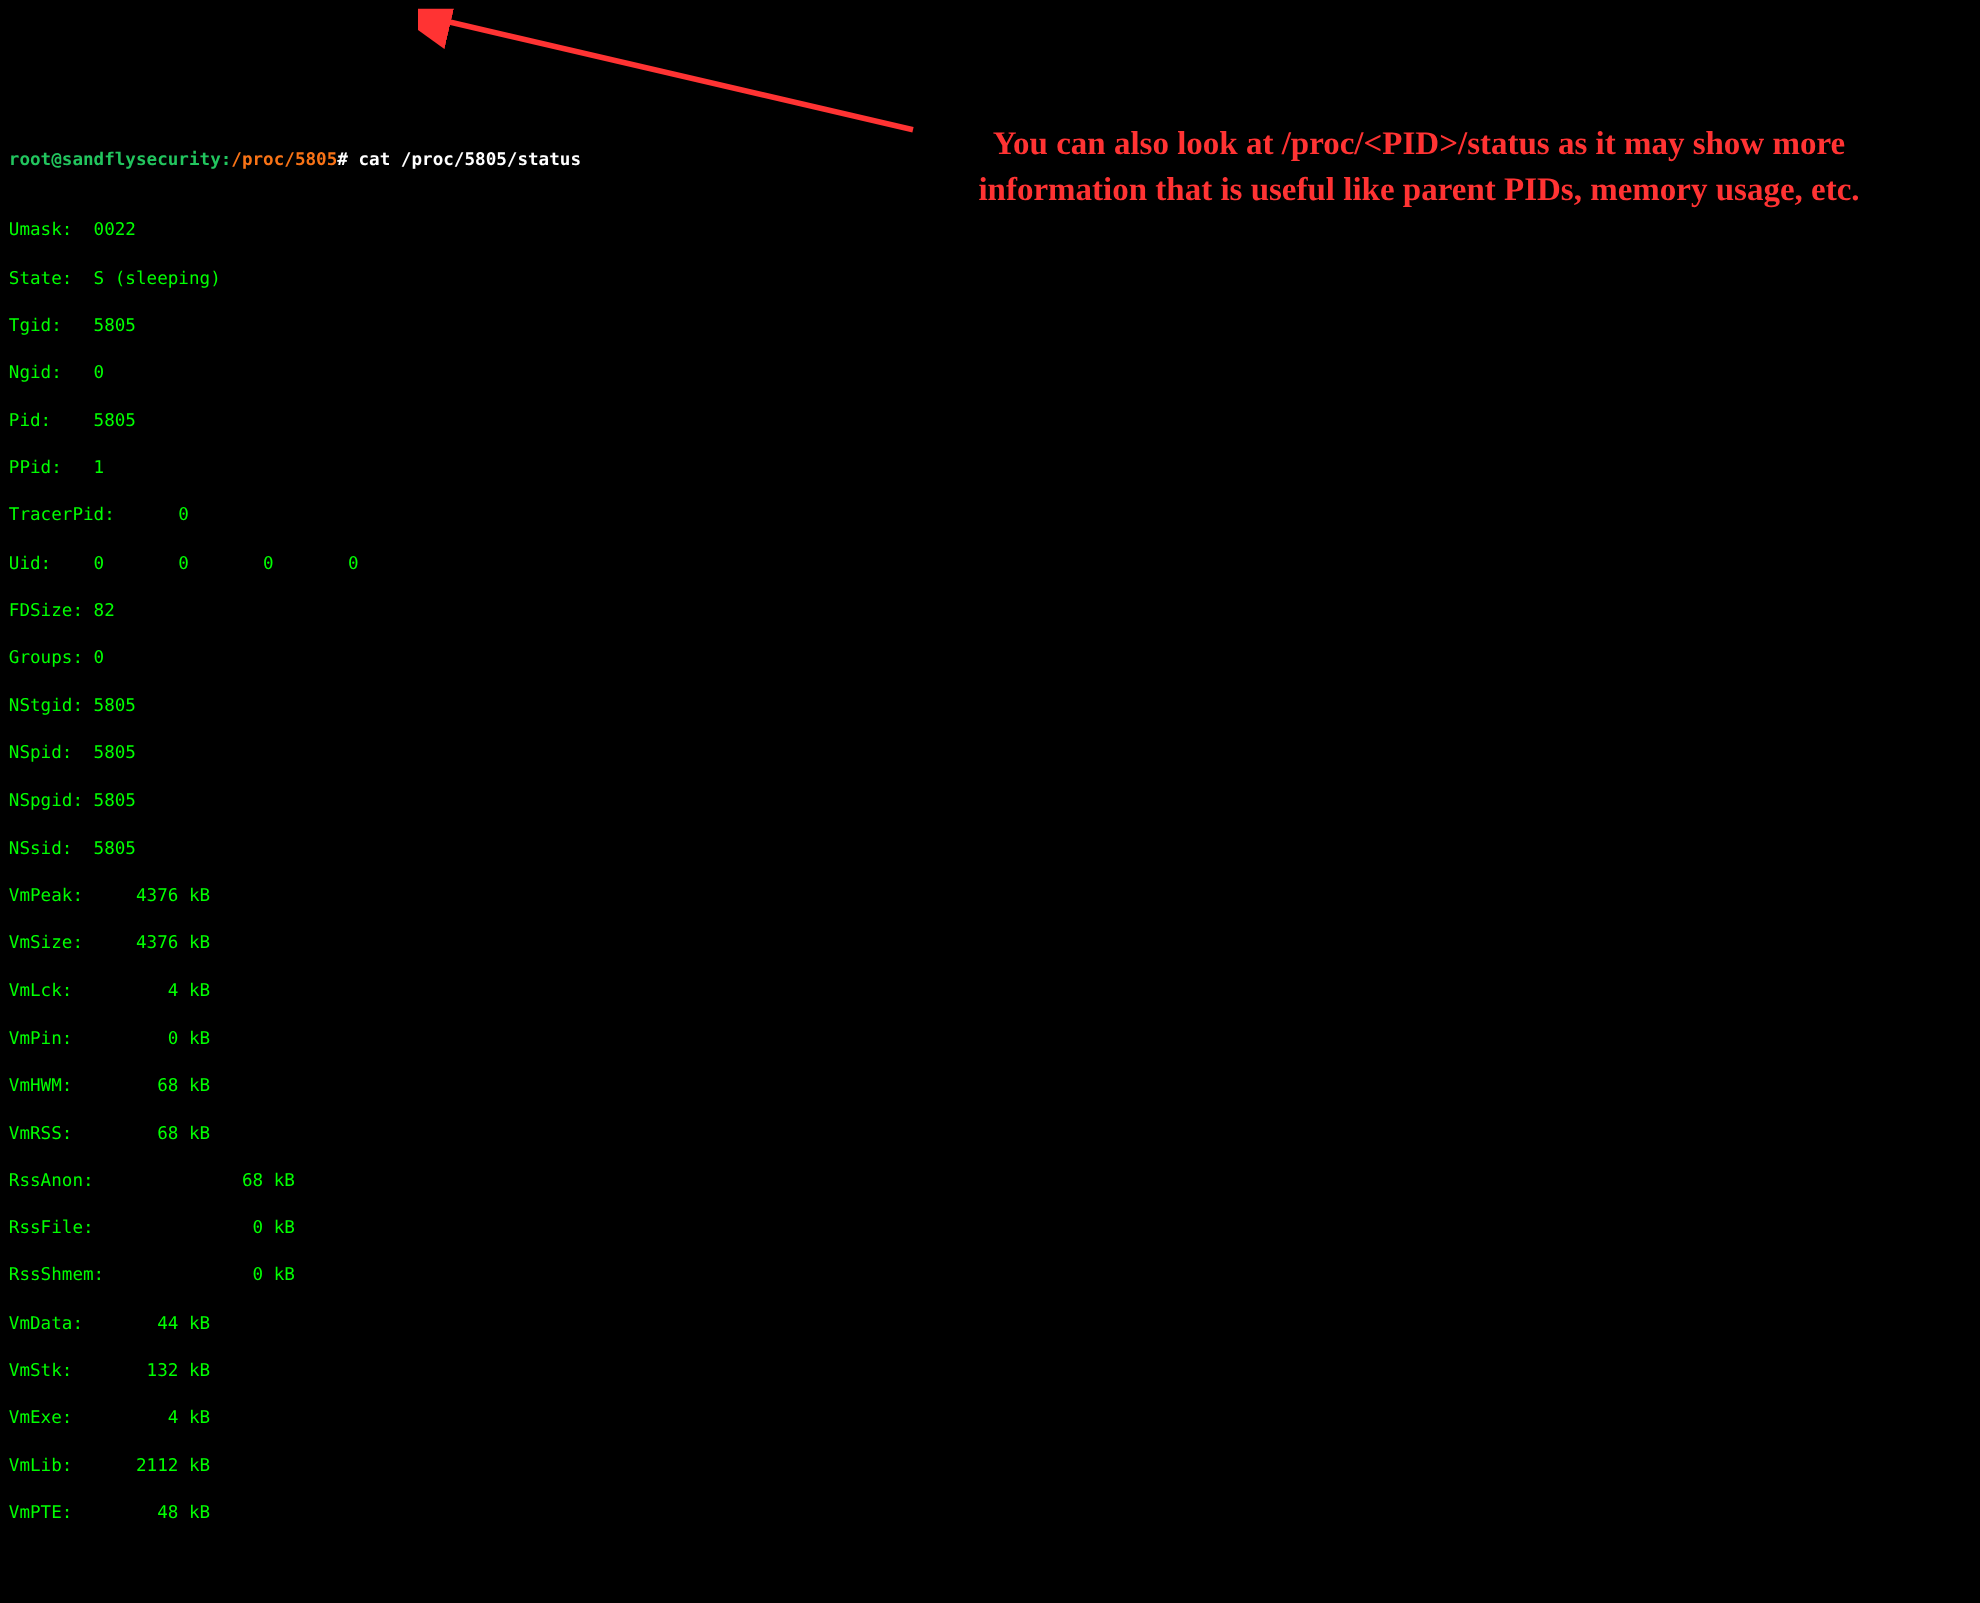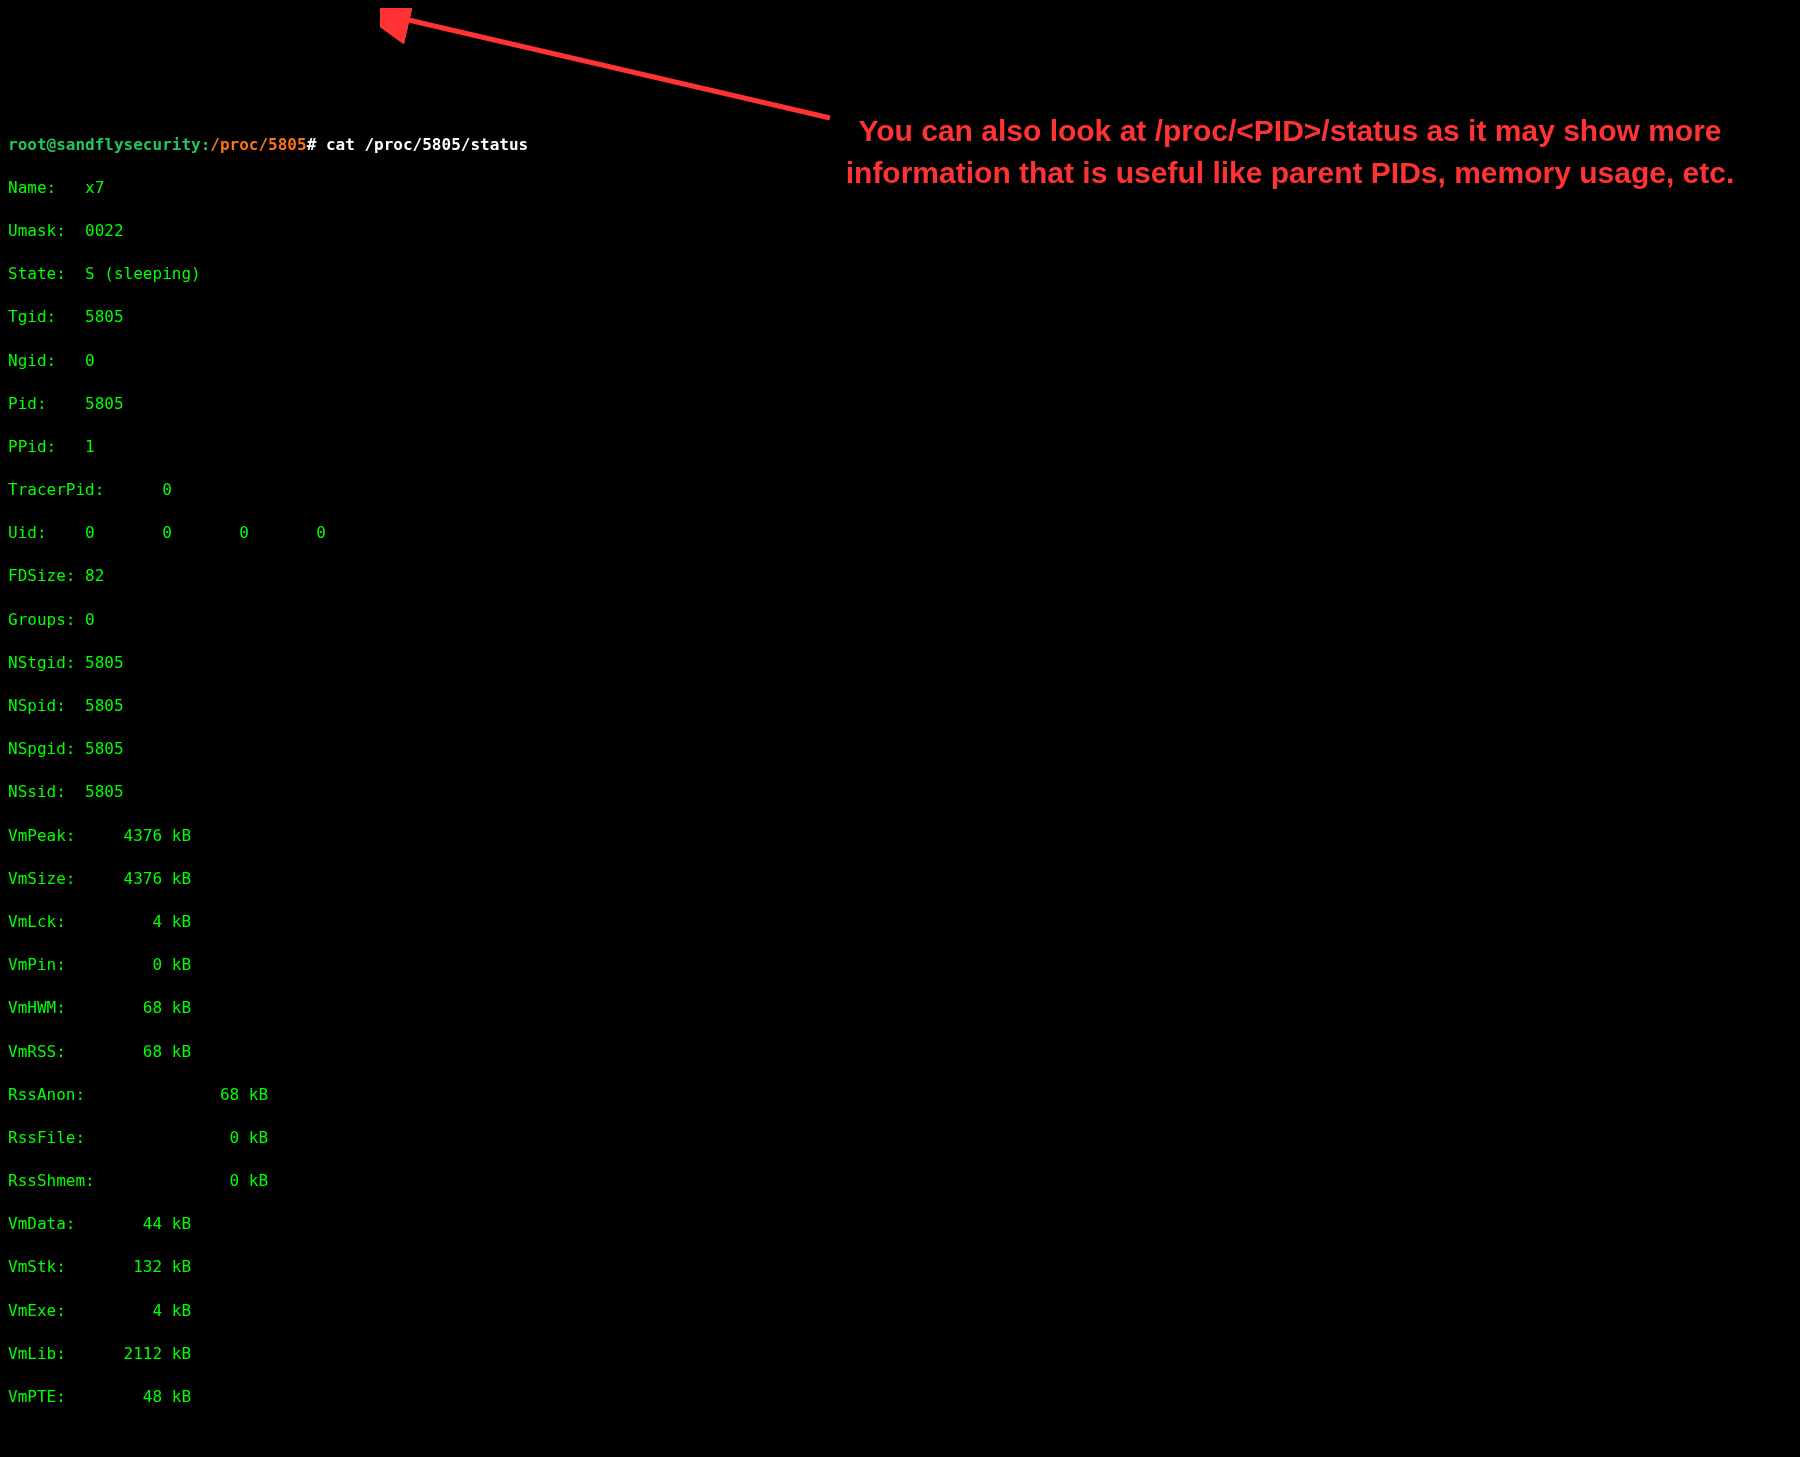--- a/index.html
+++ b/index.html
@@ -35,21 +35,21 @@
     .command {
       color: #ffffff;
       font-weight: bold;
     }
     .output {
       color: #00ff00;
     }
     .annotation {
       position: absolute;
       color: #ff3333;
-      font-family: Liberation Sans, sans-serif;
+      font-family: Liberation Serif, serif;
       font-weight: bold;
       font-size: 30px;
       text-align: center;
       white-space: normal;
       line-height: 1.4;
     }
     .arrow-svg {
       position: absolute;
       pointer-events: none;
     }
@@ -57,21 +57,21 @@
       display: block;
     }
   </style>
 </head>
 <body>
 
 
 
 <div>
   <span class="terminal-line"><span class="prompt-user">root@sandflysecurity</span><span class="prompt-user">:</span><span class="prompt-path">/proc/5805</span><span class="prompt-symbol">#</span><span class="command"> cat /proc/5805/status</span></span>
-<div id="output-container"><span class="output terminal-line">Name:   x7</span>
+<div id="output-container">
 <span class="output terminal-line">Umask:  0022</span>
 <span class="output terminal-line">State:  S (sleeping)</span>
 <span class="output terminal-line">Tgid:   5805</span>
 <span class="output terminal-line">Ngid:   0</span>
 <span class="output terminal-line">Pid:    5805</span>
 <span class="output terminal-line">PPid:   1</span>
 <span class="output terminal-line">TracerPid:      0</span>
 <span class="output terminal-line">Uid:    0       0       0       0</span>
 <span class="output terminal-line">FDSize: 82</span>
 <span class="output terminal-line">Groups: 0</span>

